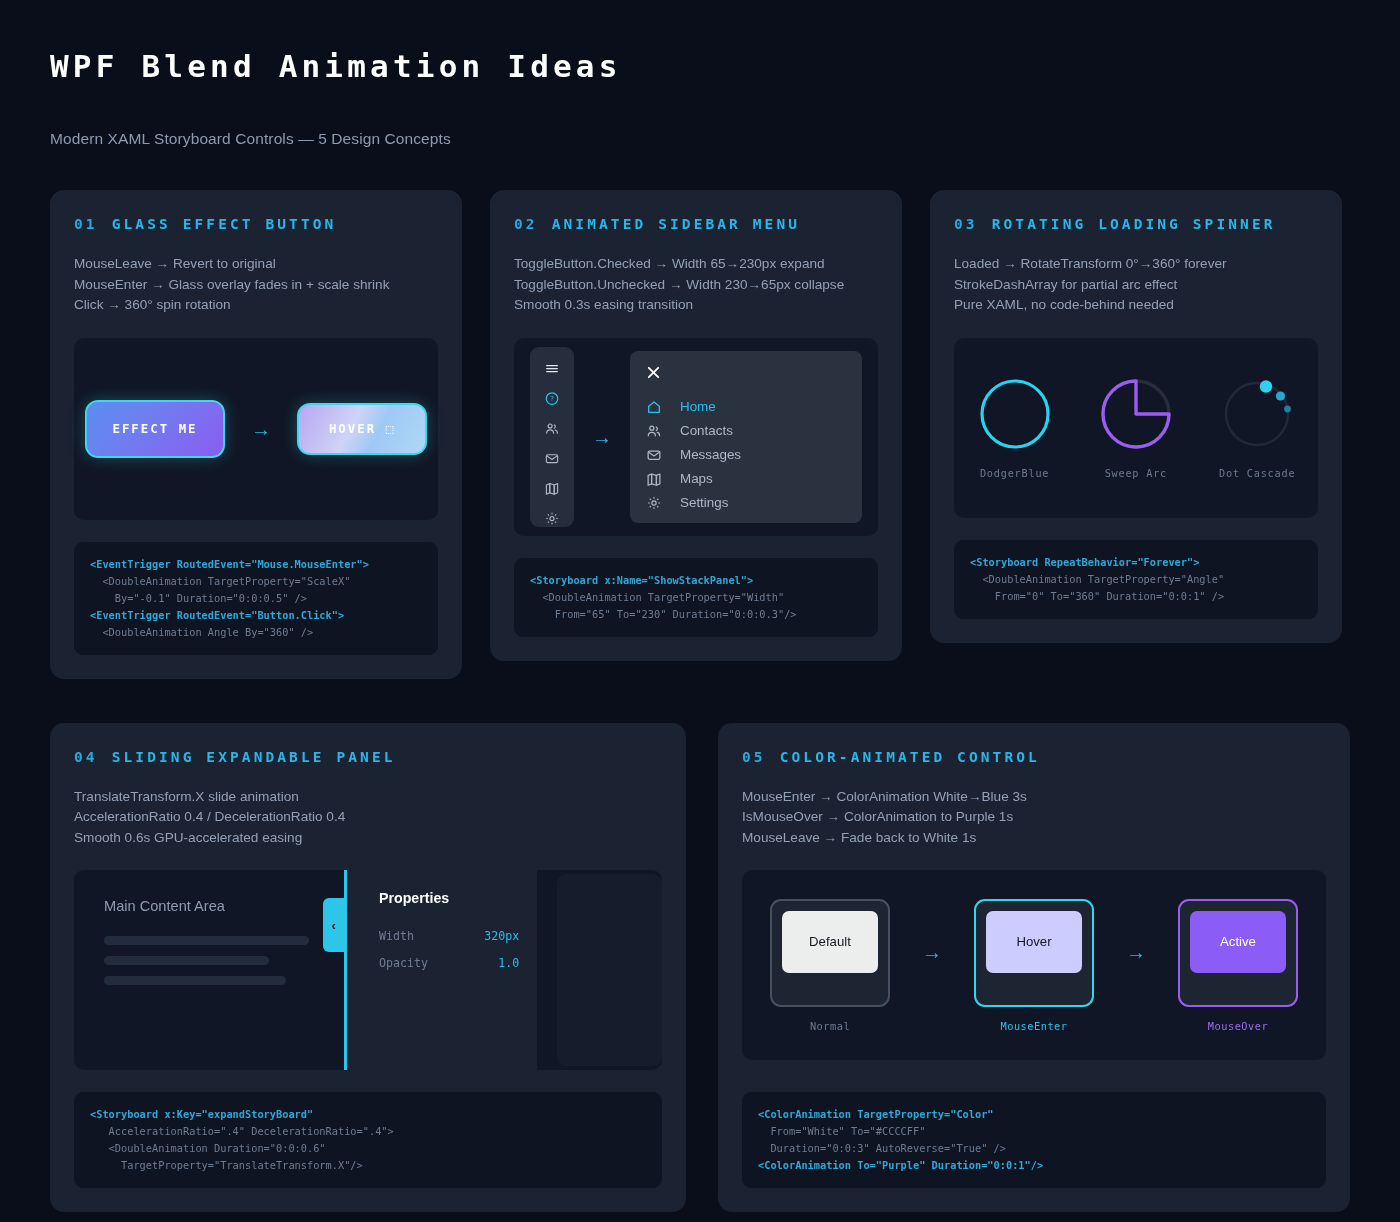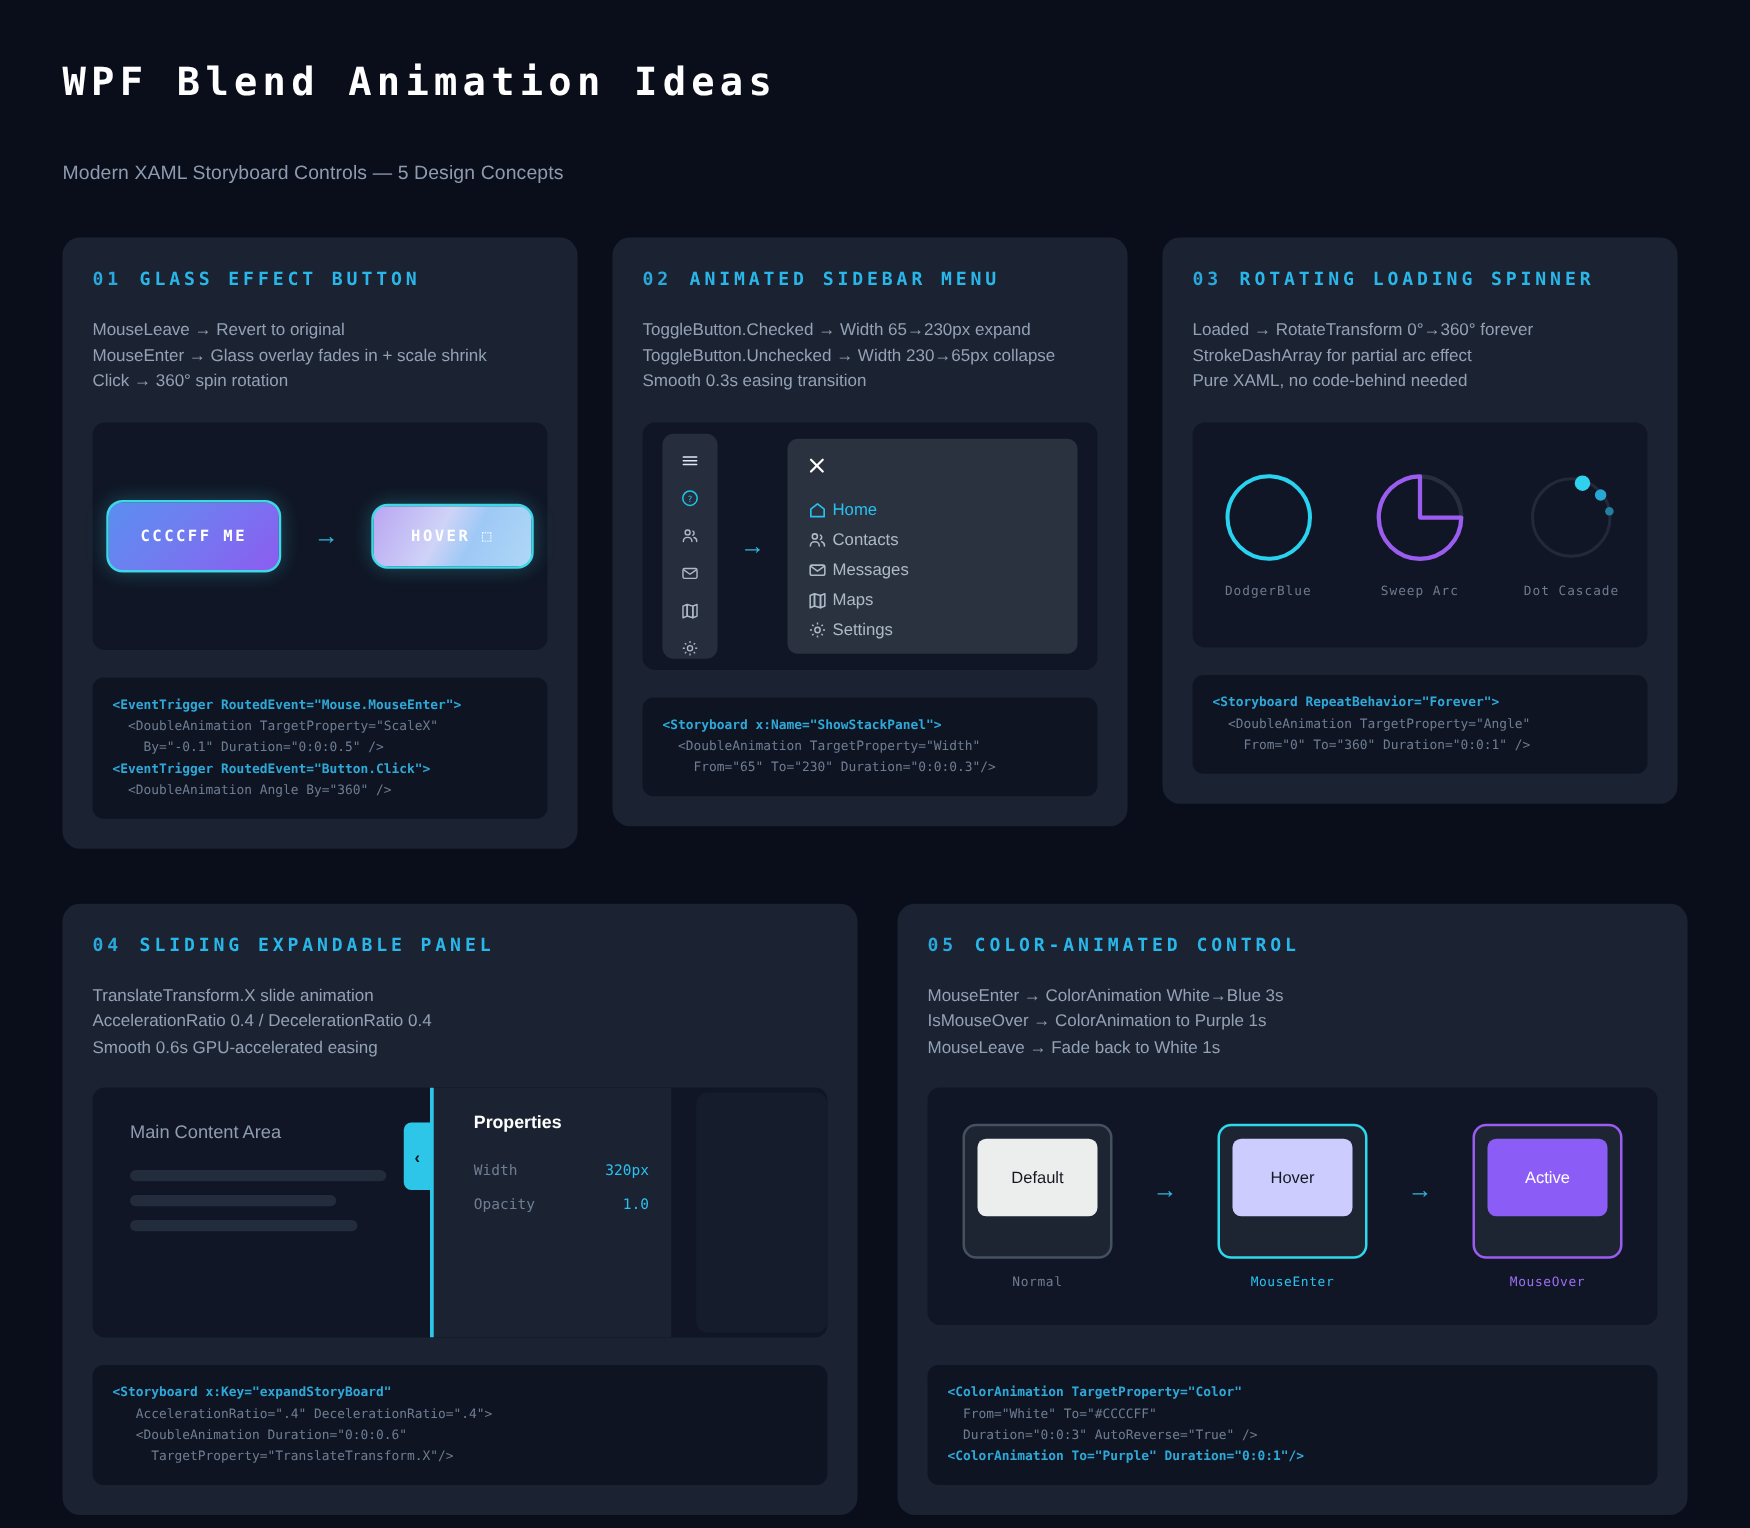--- a/index.html
+++ b/index.html
@@ -133,21 +133,21 @@
   }
   .rail .ico { width: 20px; height: 20px; display: block; }
   .menu-panel {
     flex: 1; height: 172px;
     background: #2a313f;
     border-radius: 8px;
     padding: 14px 16px;
   }
   .menu-x { width: 15px; height: 15px; margin-bottom: 11px; }
   .menu-item {
-    display: flex; align-items: center; gap: 4px;
+    display: flex; align-items: center; gap: 18px;
     height: 24px;
     font-size: 13.4px;
     color: #aeb9c8;
   }
   .menu-item.active { color: #29c0ef; }
   .menu-item .mi { width: 16px; height: 16px; flex: 0 0 16px; }
 
   
   .c3 .stage { height: 180px; display: flex; align-items: center; justify-content: space-around; margin-bottom: 22px; }
   .spin { display: flex; flex-direction: column; align-items: center; gap: 16px; }
@@ -225,21 +225,21 @@
     <div class="card c1">
       <div class="card-title">
         <span class="num">01</span><span>GLASS EFFECT BUTTON</span>
       </div>
       <div class="desc">
         <div>MouseLeave → Revert to original</div>
         <div>MouseEnter → Glass overlay fades in + scale shrink</div>
         <div>Click → 360° spin rotation</div>
       </div>
       <div class="stage">
-        <div class="btn-glass a">CCCCFF ME</div>
+        <div class="btn-glass a">EFFECT ME</div>
         <span class="arrow-cyan">→</span>
         <div class="btn-glass b">HOVER ⬚</div>
       </div>
       <div class="code">
         <div class="l tag">&lt;EventTrigger RoutedEvent="Mouse.MouseEnter"&gt;</div>
         <div class="l dim">  &lt;DoubleAnimation TargetProperty="ScaleX"</div>
         <div class="l dim">    By="-0.1" Duration="0:0:0.5" /&gt;</div>
         <div class="l tag">&lt;EventTrigger RoutedEvent="Button.Click"&gt;</div>
         <div class="l dim">  &lt;DoubleAnimation Angle By="360" /&gt;</div>
       </div>

